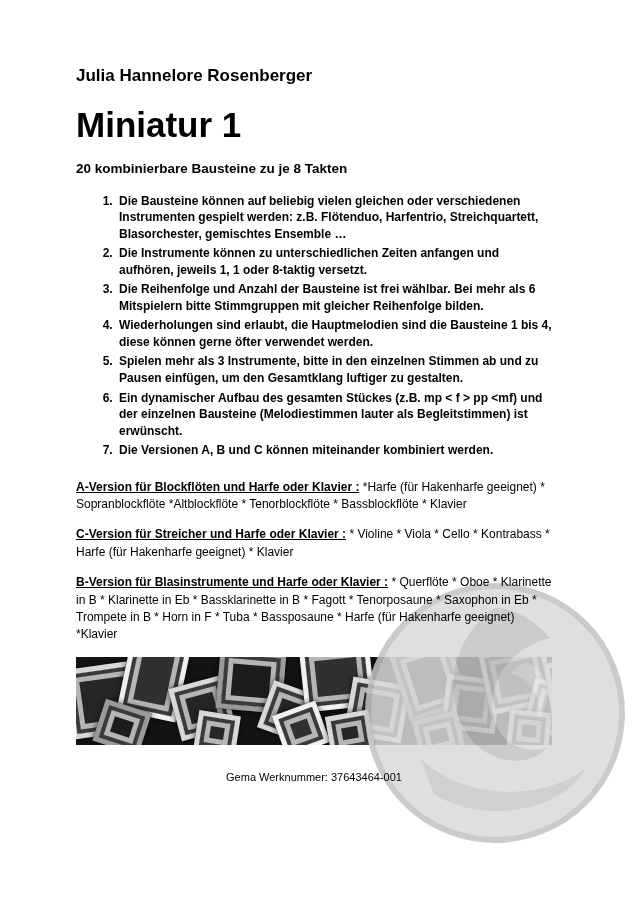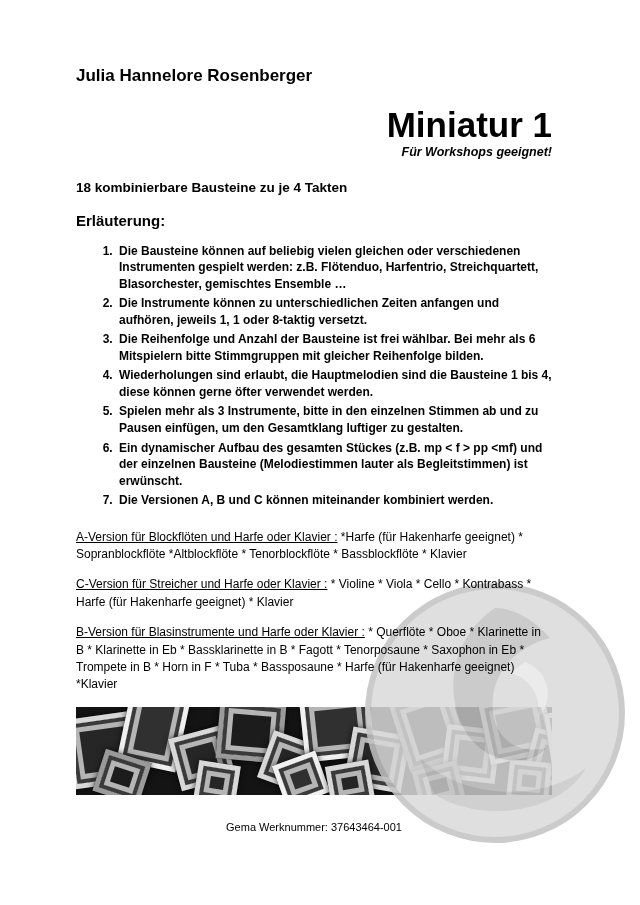--- a/index.html
+++ b/index.html
@@ -12,38 +12,37 @@
   }
   .page { position: relative; width: 628px; height: 905px; }
   .content { padding: 66px 76px 0 76px; }
 
   .txt { position: relative; z-index: 3; }
 
   .author {
     font-size: 17px; font-weight: bold; margin: 0 0 20px 0;
   }
   .title-row {
-    display: flex; align-items: flex-end; justify-content: center;
+    display: flex; align-items: flex-end; justify-content: space-between;
     margin: 0 0 16px 0;
-    flex-direction: column;
   }
   .main-title { font-size: 35px; font-weight: bold; margin: 0; line-height: 1.1; }
   .tagline { font-size: 12.5px; font-weight: bold; font-style: italic; padding-bottom: 5px; }
 
   .subtitle { font-size: 13.5px; font-weight: bold; margin: 0 0 17px 0; }
   .expl-heading { font-size: 15px; font-weight: bold; margin: 0 0 14px 0; }
 
   ol.expl-list {
     margin: 0 0 20px 0; padding-left: 40px;
     font-size: 12px; font-weight: bold; line-height: 1.38;
   }
   ol.expl-list li { margin-bottom: 3px; padding-left: 3px; }
 
   p.version { font-size: 12px; margin: 0 0 13px 0; line-height: 1.45; }
-  .vlabel { font-weight: normal; text-decoration: underline; }
+  .vlabel { font-weight: bold; text-decoration: underline; }
 
   .photo-credit {
     text-align: right; font-size: 9px; margin: 12px 0 4px 0;
     position: relative; z-index: 6;
   }
 
   .photo-strip {
     position: relative; height: 88px; background: #141414;
     overflow: hidden; z-index: 1;
   }
@@ -66,26 +65,24 @@
 </head>
 <body>
 
 <div class="page">
   <div class="content">
 
     <h2 class="author txt">Julia Hannelore Rosenberger</h2>
 
     <div class="title-row txt">
       <h1 class="main-title">Miniatur 1</h1>
-      <span class="tagline">Für Workshops geeignet!</span>
     </div>
 
-    <h3 class="subtitle txt">18 kombinierbare Bausteine zu je 4 Takten</h3>
+    <h3 class="subtitle txt">20 kombinierbare Bausteine zu je 8 Takten</h3>
 
-    <h4 class="expl-heading txt">Erläuterung:</h4>
 
     <ol class="expl-list txt">
       <li>Die Bausteine können auf beliebig vielen gleichen oder verschiedenen Instrumenten gespielt werden: z.B. Flötenduo, Harfentrio, Streichquartett, Blasorchester, gemischtes Ensemble …</li>
       <li>Die Instrumente können zu unterschiedlichen Zeiten anfangen und aufhören, jeweils 1, 1 oder 8-taktig versetzt.</li>
       <li>Die Reihenfolge und Anzahl der Bausteine ist frei wählbar. Bei mehr als 6 Mitspielern bitte Stimmgruppen mit gleicher Reihenfolge bilden.</li>
       <li>Wiederholungen sind erlaubt, die Hauptmelodien sind die Bausteine 1 bis 4, diese können gerne öfter verwendet werden.</li>
       <li>Spielen mehr als 3 Instrumente, bitte in den einzelnen Stimmen ab und zu Pausen einfügen, um den Gesamtklang luftiger zu gestalten.</li>
       <li>Ein dynamischer Aufbau des gesamten Stückes (z.B. mp &lt; f &gt; pp &lt;mf) und der einzelnen Bausteine (Melodiestimmen lauter als Begleitstimmen) ist erwünscht.</li>
       <li>Die Versionen A, B und C können miteinander kombiniert werden.</li>
     </ol>

